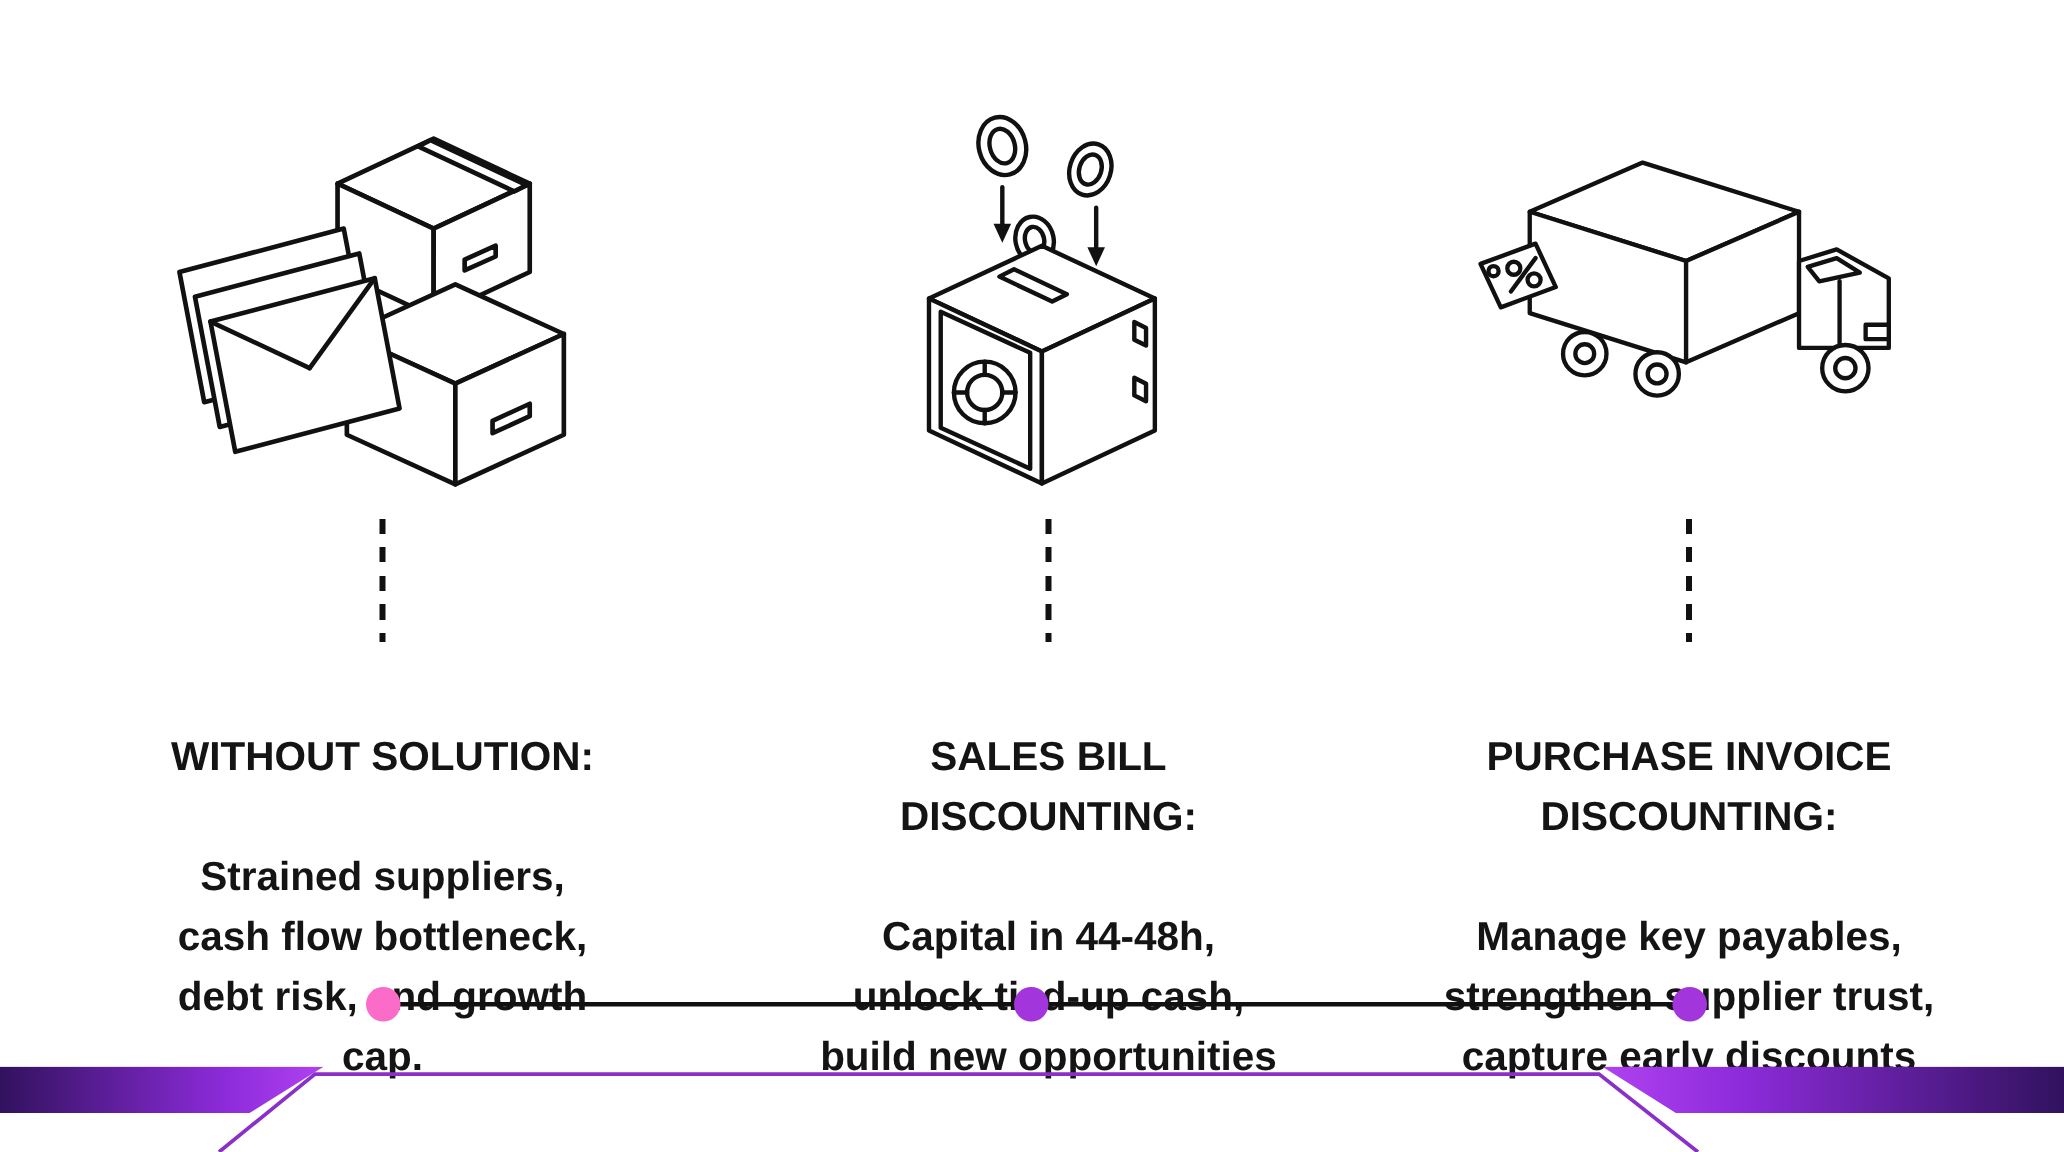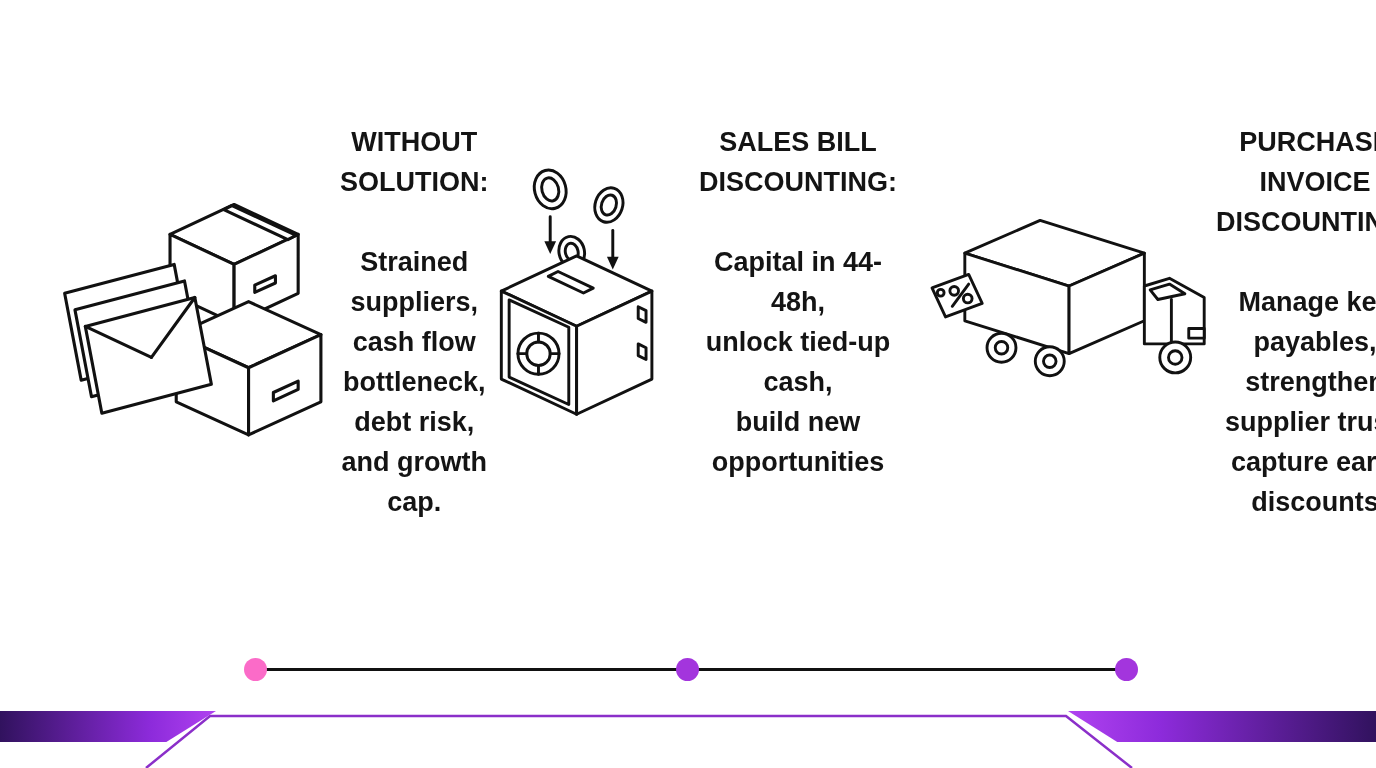--- a/index.html
+++ b/index.html
@@ -8,25 +8,25 @@
     width: 1376px;
     height: 768px;
     background: #ffffff;
     overflow: hidden;
     font-family: "Liberation Sans", sans-serif;
   }
   .column {
     position: absolute;
     top: 66px;
     display: flex;
-    flex-direction: row;
+    flex-direction: column;
     align-items: center;
   }
   .col-1 { left: 60px;  width: 390px; }
-  .col-2 { left: 464px; width: 390px; }
+  .col-2 { left: 504px; width: 390px; }
   .col-3 { left: 926px; width: 400px; }
   .icon-area {
     height: 272px;
     display: flex;
     align-items: center;
     justify-content: center;
   }
   .dashed-line {
     width: 4px;
     height: 82px;

